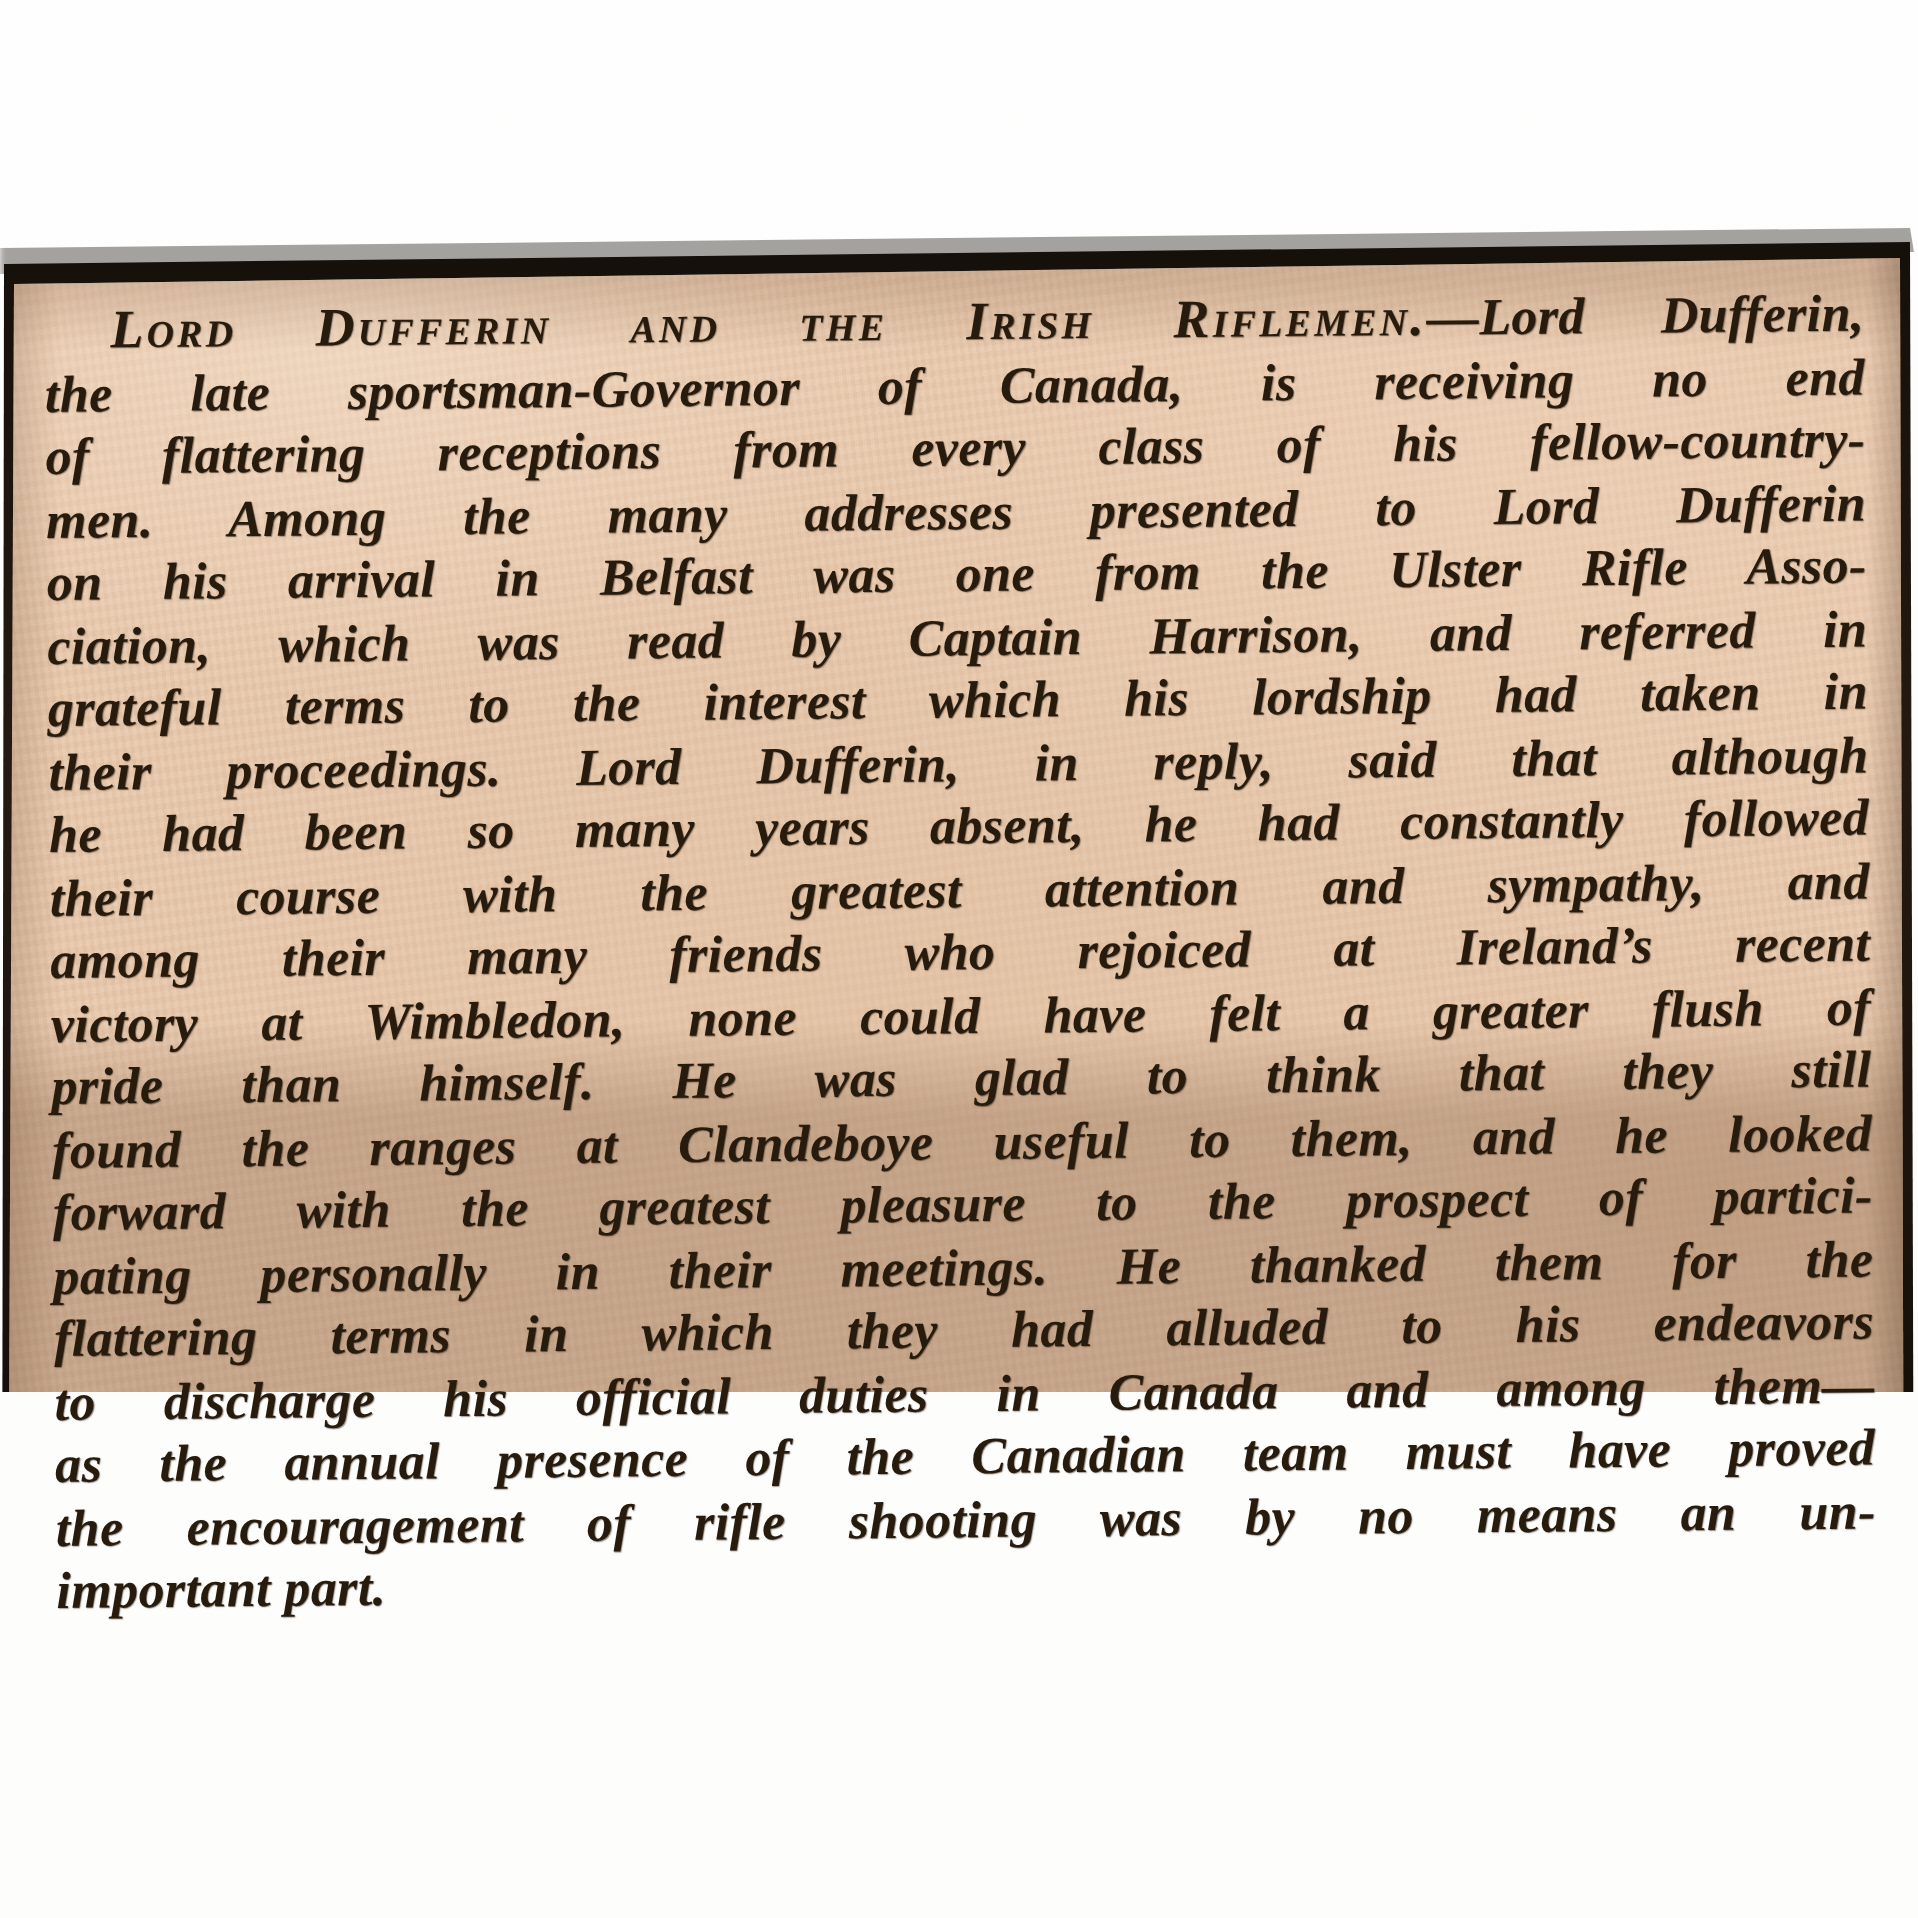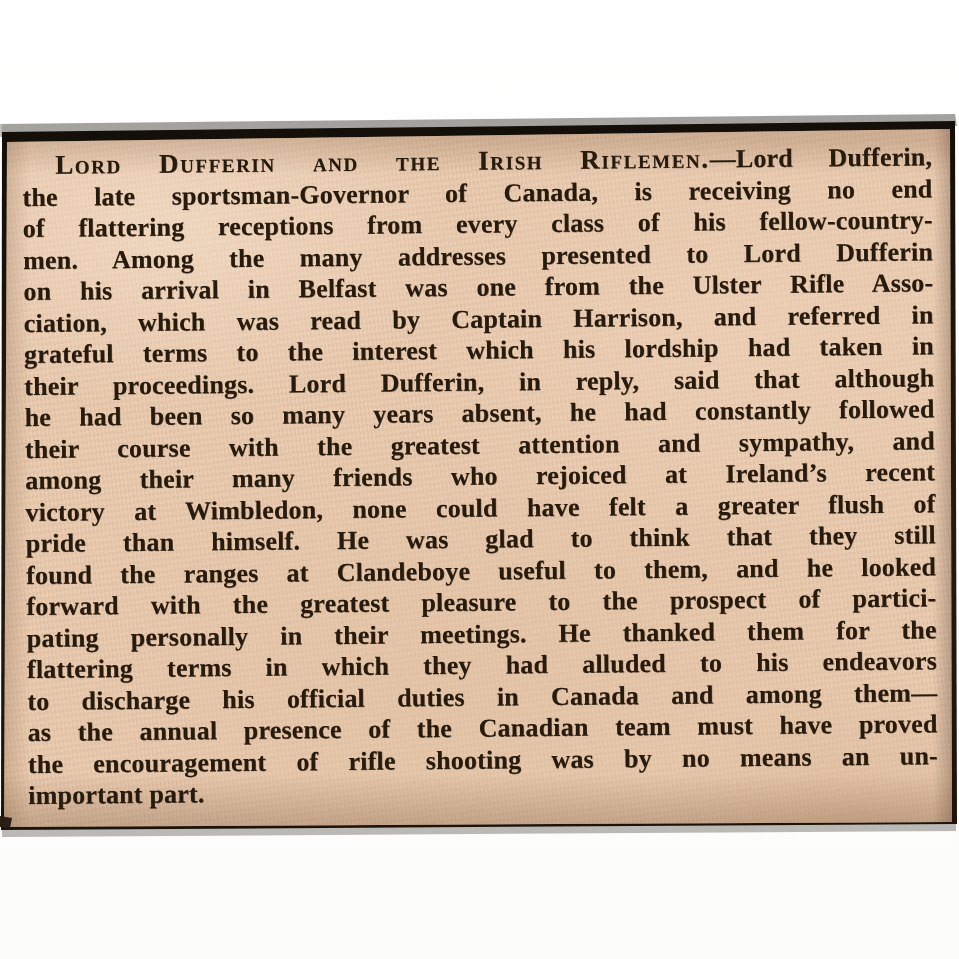--- a/index.html
+++ b/index.html
@@ -7,22 +7,23 @@
     padding: 0;
     width: 959px;
     height: 959px;
     background: #fdfdfc;
     overflow: hidden;
     font-family: "Liberation Serif", "DejaVu Serif", serif;
   }
   .scene {
     position: relative;
     width: 959px;
-    height: 959px;
+    height: 696px;
     background: linear-gradient(180deg, #fefefe 0%, #fcfcfb 100%);
+    font-style: italic;
   }
   
   .backing-shadow-top {
     position: absolute; inset: 0;
     clip-path: polygon(0px 124px, 955px 114px, 957px 126px, 0px 137px);
     background: rgba(148,146,142,0.85);
     filter: blur(1.6px);
   }
   .backing-shadow-bottom {
     position: absolute; inset: 0;

